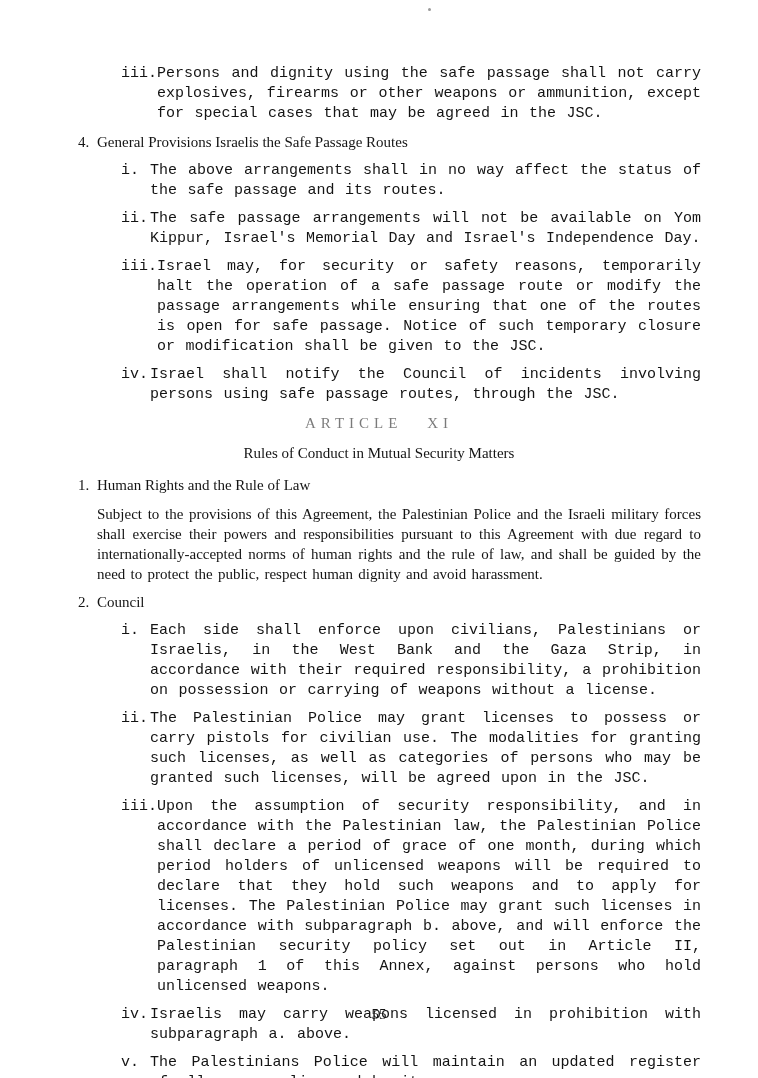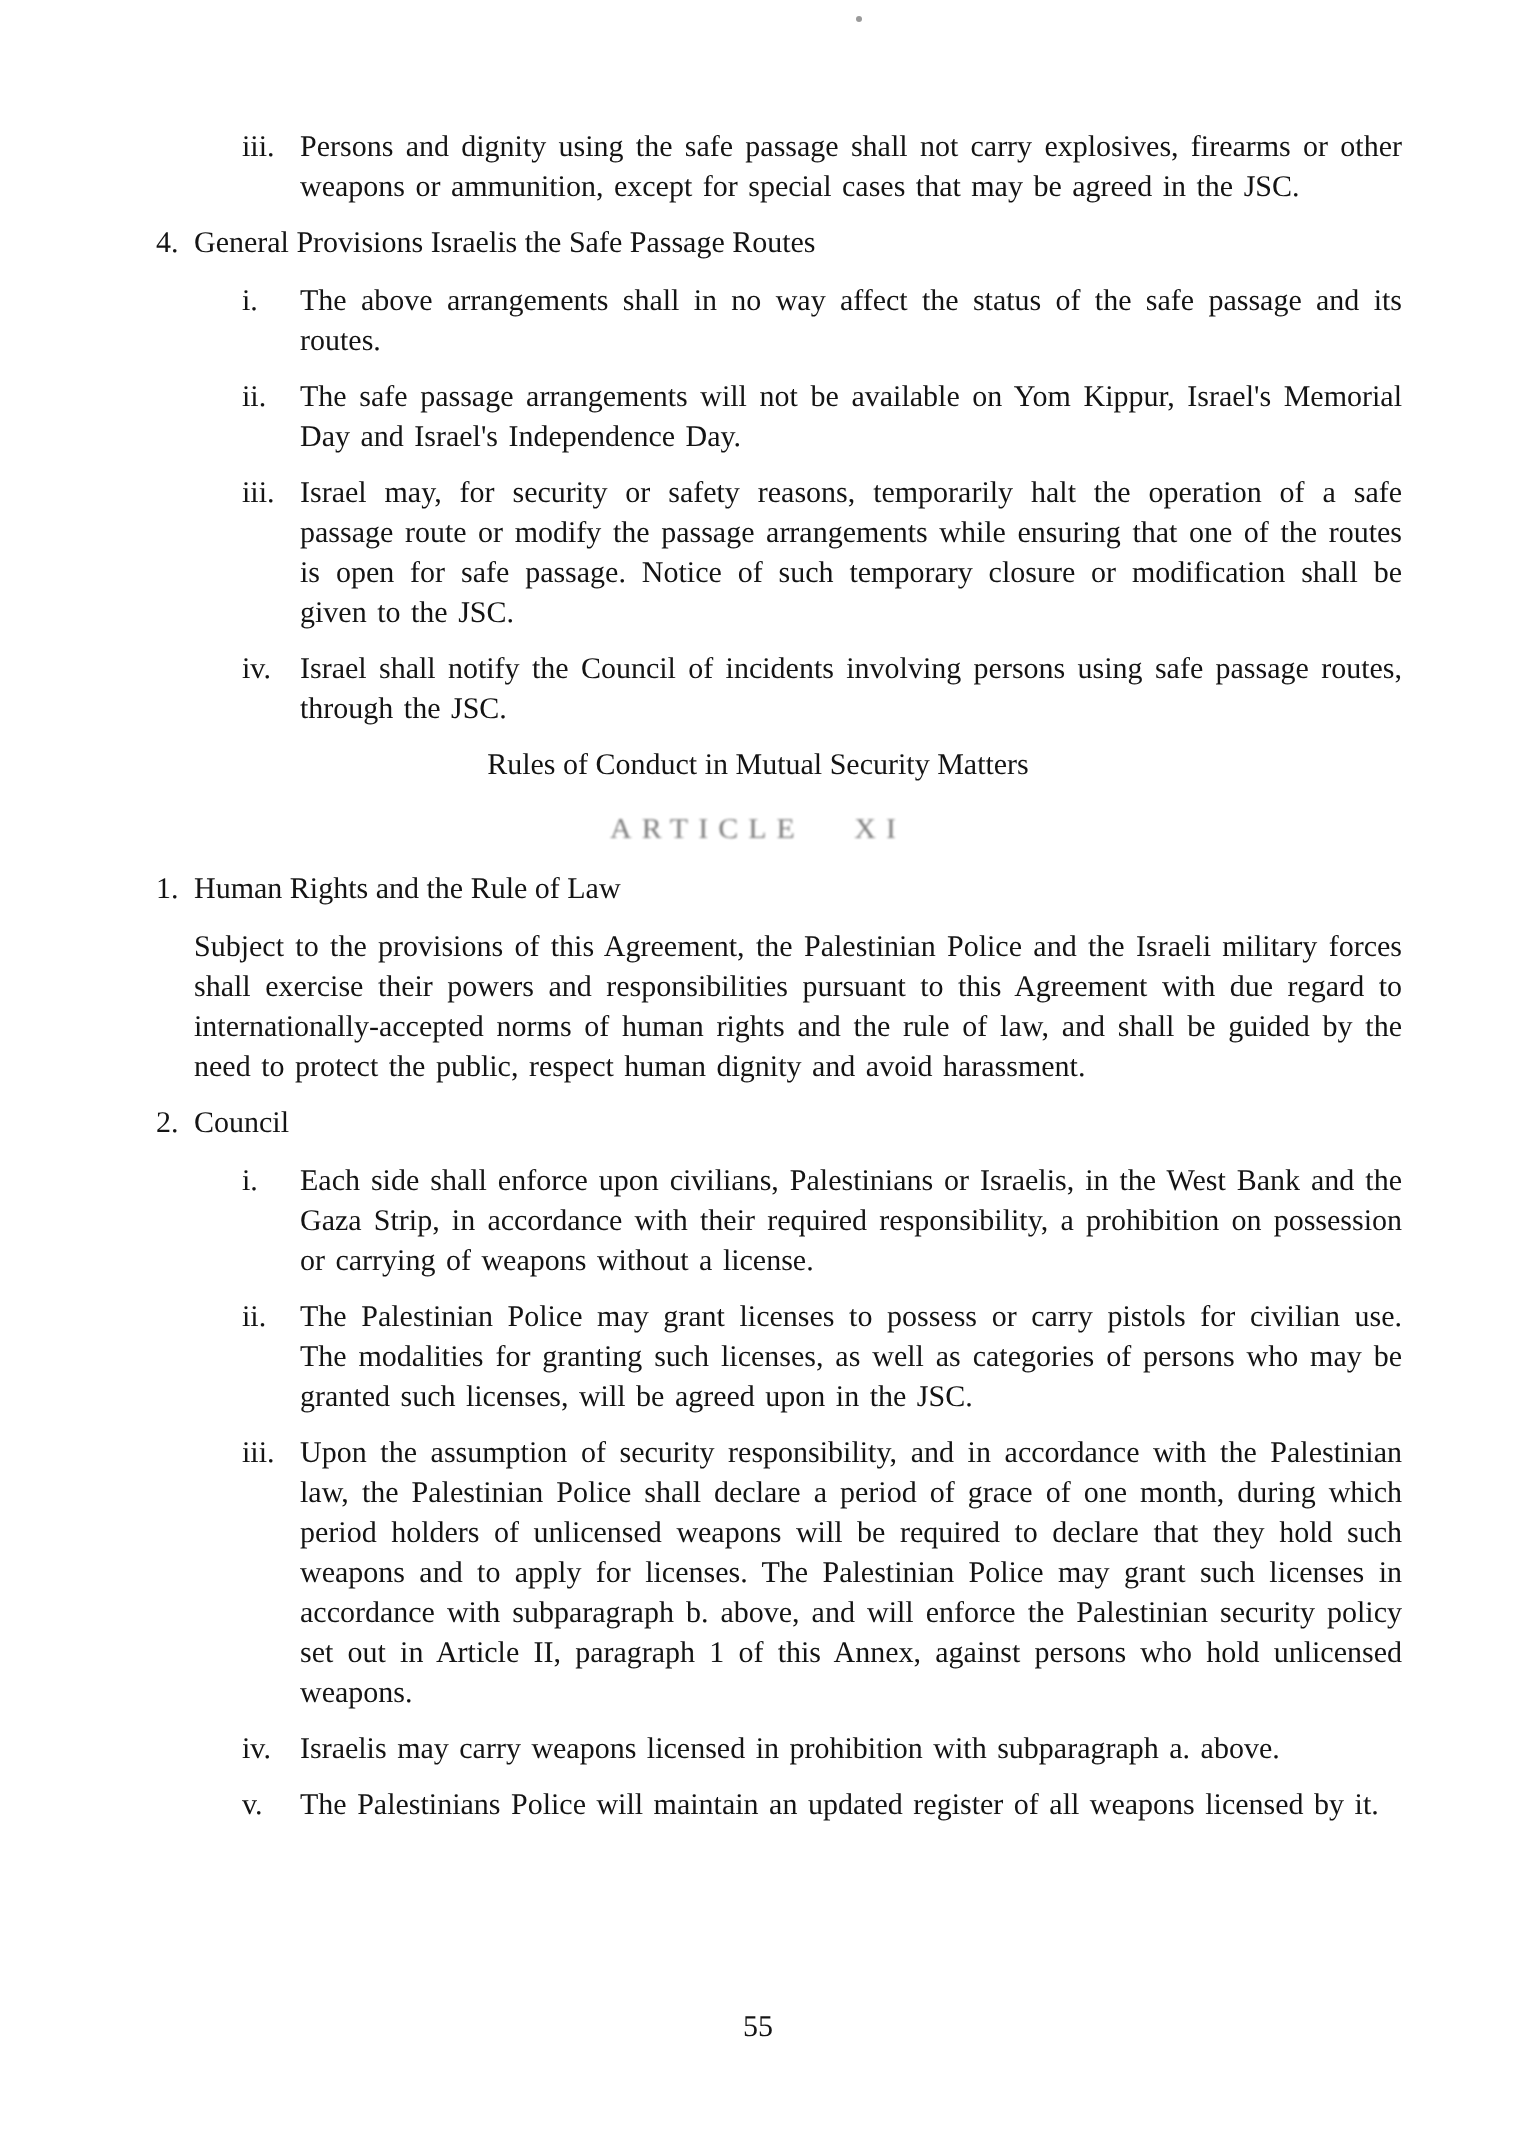--- a/index.html
+++ b/index.html
@@ -21,20 +21,21 @@
     position: absolute;
     top: 8px; left: 428px;
     width: 3px; height: 3px;
     background: #9a9a9a;
     border-radius: 50%;
   }
   
   .item.roman {
     display: flex;
     margin: 0 57px 8px 121px;
+    font-family: Liberation Mono, monospace;
   }
   .item.roman .marker { flex: 0 0 29px; }
   .item.roman .txt {
     flex: 1;
     text-align: justify;
     word-spacing: 1.5px;
   }
   
   .sect {
     display: flex;
@@ -92,22 +93,22 @@
   </div>
   <div class="item roman">
     <span class="marker">iii.</span>
     <span class="txt">Israel may, for security or safety reasons, temporarily halt the operation of a safe passage route or modify the passage arrangements while ensuring that one of the routes is open for safe passage. Notice of such temporary closure or modification shall be given to the JSC.</span>
   </div>
   <div class="item roman">
     <span class="marker">iv.</span>
     <span class="txt">Israel shall notify the Council of incidents involving persons using safe passage routes, through the JSC.</span>
   </div>
 
+  <div class="center article-heading">ARTICLE XI</div>
   <div class="center article-subheading">Rules of Conduct in Mutual Security Matters</div>
-  <div class="center article-heading">ARTICLE XI</div>
 
   <div class="sect">
     <span class="smarker">1.</span>
     <span class="stitle">Human Rights and the Rule of Law</span>
   </div>
   <div class="bodypara">Subject to the provisions of this Agreement, the Palestinian Police and the Israeli military forces shall exercise their powers and responsibilities pursuant to this Agreement with due regard to internationally-accepted norms of human rights and the rule of law, and shall be guided by the need to protect the public, respect human dignity and avoid harassment.</div>
 
   <div class="sect">
     <span class="smarker">2.</span>
     <span class="stitle">Council</span>

